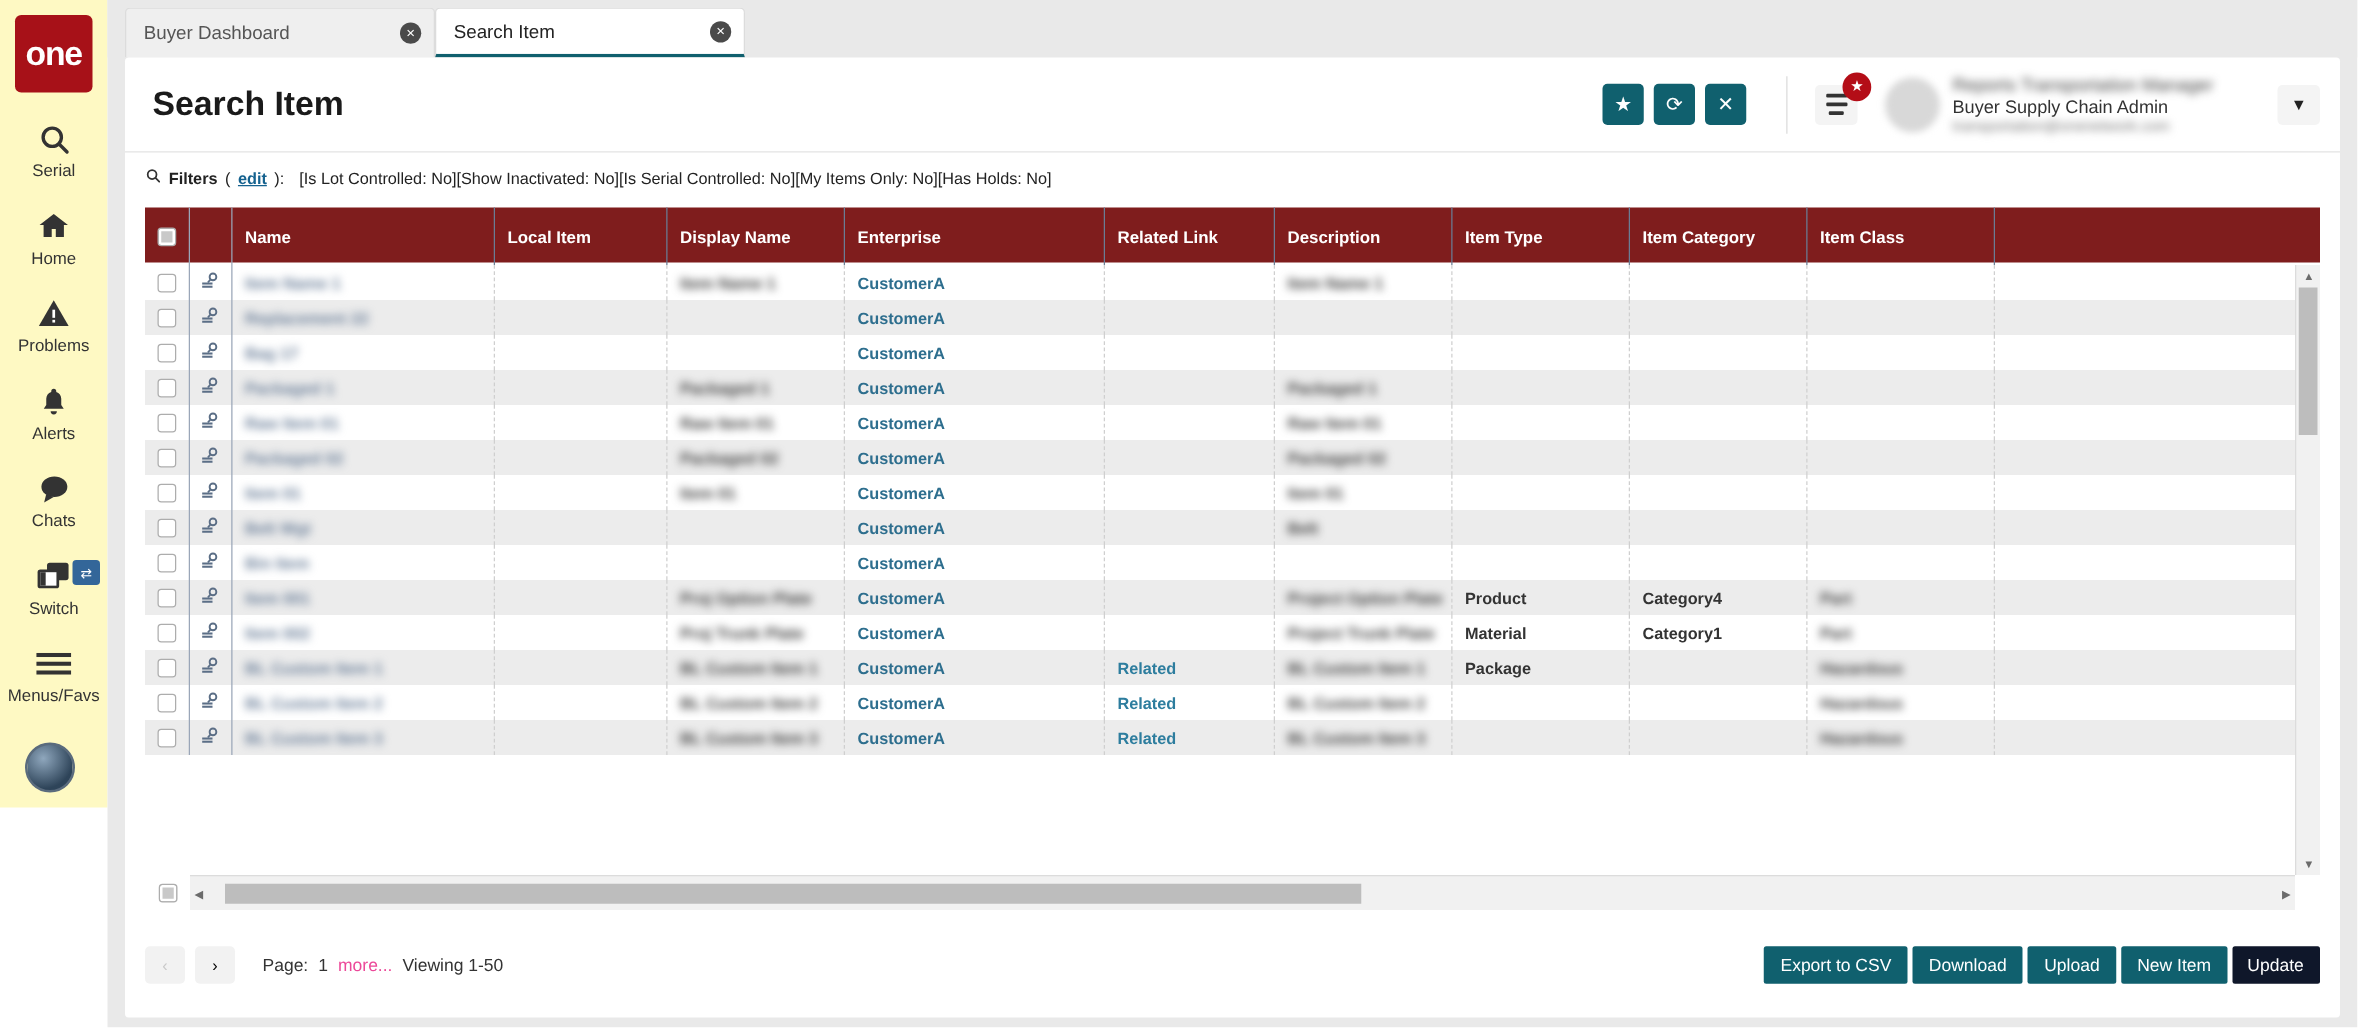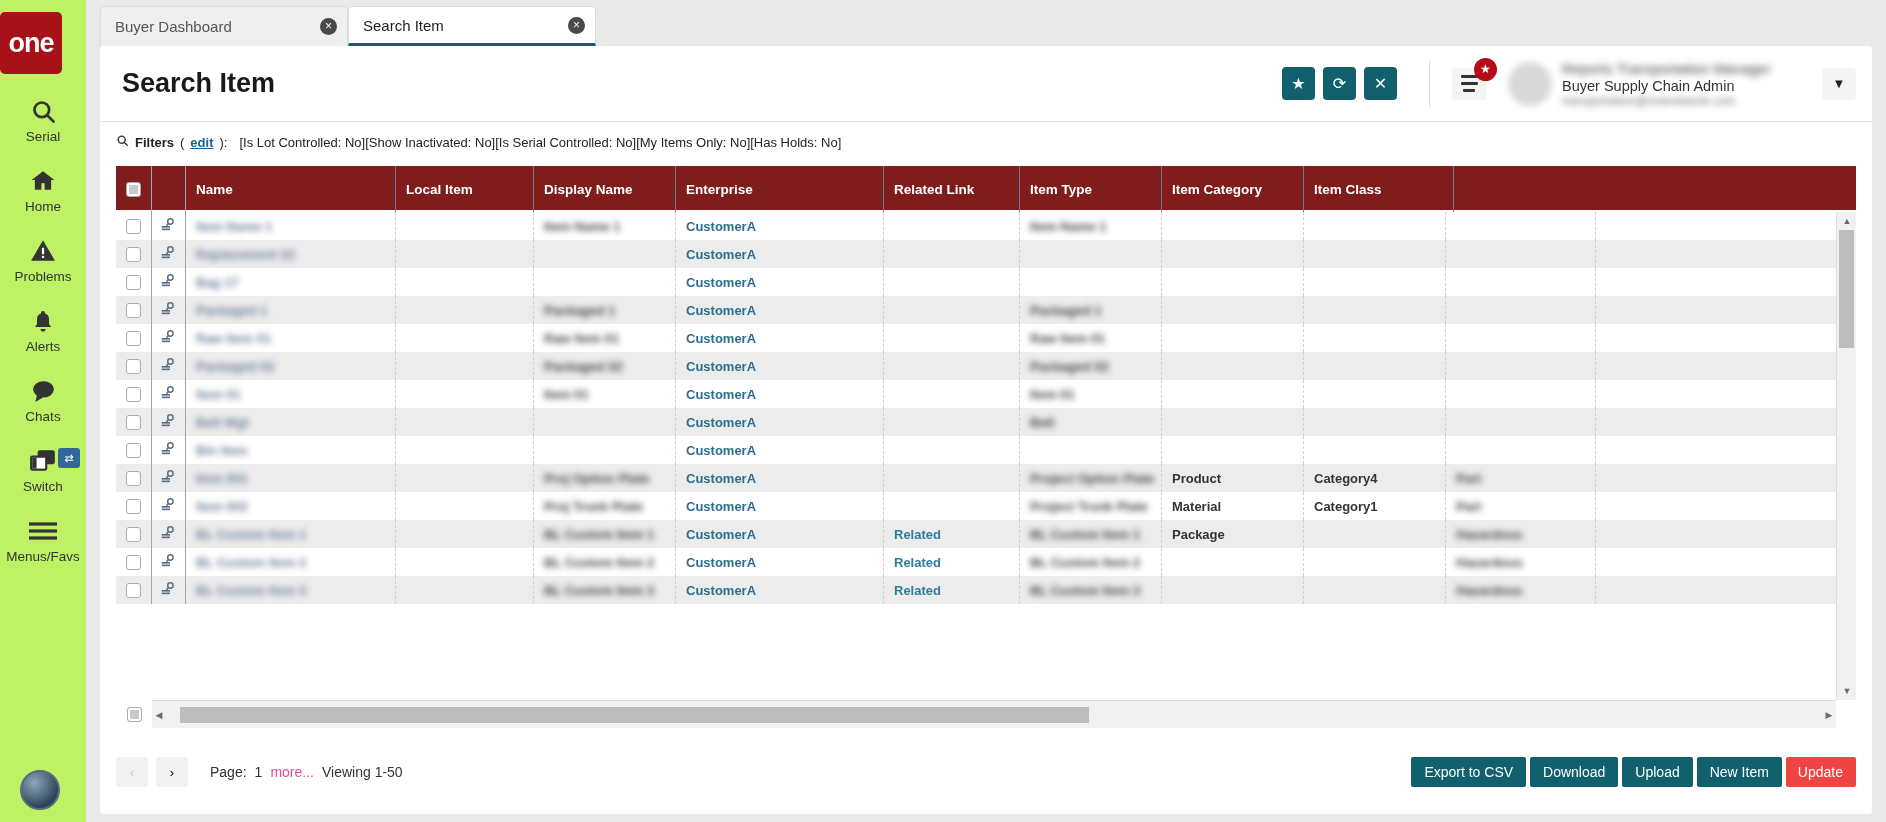--- a/index.html
+++ b/index.html
@@ -5,22 +5,22 @@
   * { box-sizing: border-box; margin: 0; padding: 0; }
   html, body {
     width: 1886px; height: 822px;
     font-family: "Liberation Sans", sans-serif;
     background: #ffffff; overflow: hidden;
   }
   body { display: flex; }
 
   
   .rail {
-    width: 86px; height: 822px; background: #bef264;
-    display: flex; flex-direction: column; align-items: flex-start;
+    width: 86px; height: 646px; background: #fef9c3;
+    display: flex; flex-direction: column; align-items: center;
     flex: 0 0 86px; position: relative;
   }
   .logo {
     width: 62px; height: 62px; background: #a71118; border-radius: 5px;
     margin-top: 12px; display: flex; align-items: center; justify-content: center;
     color: #fff; font-size: 27px; font-weight: 700; letter-spacing: -1px;
   }
   .rail-item {
     width: 86px; margin-top: 22px; display: flex; flex-direction: column;
     align-items: center; cursor: pointer; position: relative;
@@ -160,21 +160,21 @@
     display: flex; align-items: center; justify-content: center; font-size: 13px; cursor: pointer;
   }
   .pgbtn.dis { color: #c9c9c9; }
   .pgtext { font-size: 14px; color: #333; margin-left: 14px; display: flex; gap: 8px; align-items: baseline; }
   .pgtext .more { color: #ec4899; cursor: pointer; }
   .actions { margin-left: auto; display: flex; gap: 4px; }
   .abtn {
     height: 30px; padding: 0 13px; background: #10606e; color: #fff; font-size: 14px;
     display: flex; align-items: center; border-radius: 2px; cursor: pointer;
   }
-  .abtn.muted { background: #ef4444; padding-left: 12px; }
+  .abtn.muted { background: #0f172a; padding-left: 12px; }
 </style>
 </head>
 <body>
 
 <div class="rail">
   <div class="logo">one</div>
 
   <div class="rail-item">
     <span class="rail-ico">
       <svg width="27" height="27" viewBox="0 0 24 24" fill="none" stroke="#333" stroke-width="2.4">
@@ -321,20 +321,21 @@
       <div class="thead">
         <div class="th c-chk">
           <span class="chk filled"></span>
         </div>
         <div class="th c-ico"></div>
         <div class="th c-name">Name</div>
         <div class="th c-local">Local Item</div>
         <div class="th c-disp">Display Name</div>
         <div class="th c-ent">Enterprise</div>
         <div class="th c-rel">Related Link</div>
+        <div class="th c-desc">Description</div>
         <div class="th c-type">Item Type</div>
         <div class="th c-cat">Item Category</div>
         <div class="th c-class">Item Class</div>
       </div>
 
       <div class="tbody" id="tbody">
           <div class="trow">
             <div class="td c-chk">
               <span class="chk"></span>
             </div>

